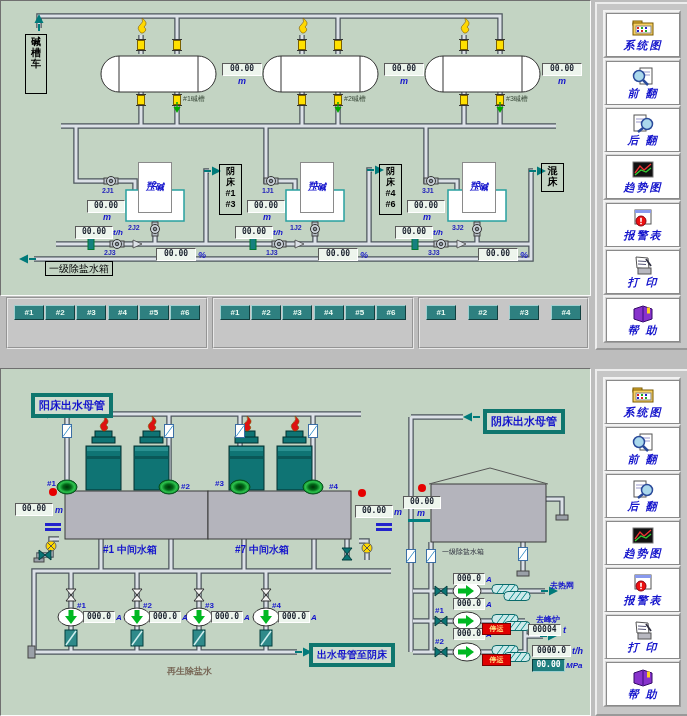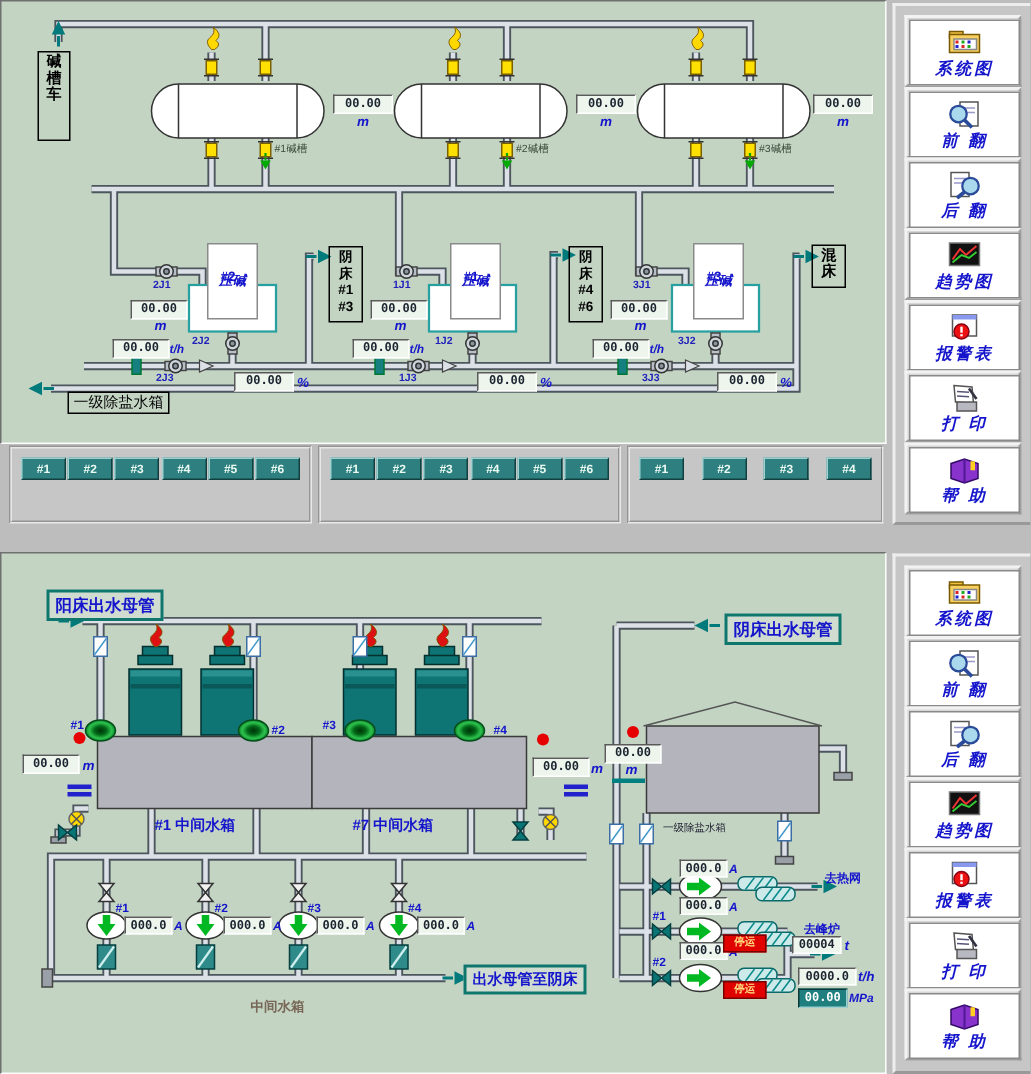--- a/index.html
+++ b/index.html
@@ -12,21 +12,21 @@
   .u{position:absolute;color:#1515cc;font:italic bold 9px "Liberation Sans",sans-serif;white-space:nowrap;}
   .u8{font-size:8px;}
   .bl{position:absolute;color:#1515cc;font:bold 9px "Liberation Sans",sans-serif;white-space:nowrap;}
   .bl8{font-size:8px;}
   .bl10{font-size:10px;}
   .jlbl{position:absolute;color:#2222bb;font:bold 7px "Liberation Sans",sans-serif;white-space:nowrap;}
   .tname{position:absolute;color:#3a4a3a;font:7px "Liberation Sans",sans-serif;white-space:nowrap;}
   .tiny{position:absolute;color:#223;font:7px "Liberation Sans",sans-serif;white-space:nowrap;}
   .lbox{position:absolute;border:1px solid #000;color:#000;text-align:center;background:transparent;}
   .vtext{font:bold 10px "Liberation Sans",sans-serif;line-height:11px;padding:1px 0;text-align:center;}
-  .gbox{position:absolute;border:2px solid #0f766e;color:#1515cc;font:bold 11px "Liberation Sans",sans-serif;
+  .gbox{position:absolute;border:4px solid #0f766e;color:#1515cc;font:bold 11px "Liberation Sans",sans-serif;
         white-space:nowrap;padding:1px 4px;background:#cfdccf;}
   .presslbl{position:absolute;background:#fff;border:1px solid #8a8a8a;color:#1515cc;
         font:italic bold 9px "Liberation Sans",sans-serif;text-align:center;padding:18px 2px;white-space:nowrap;}
   .grp{position:absolute;background:#c6c6c6;border:2px groove #e8e8e8;}
   .grp-title{color:#1515cc;font:italic bold 11px "Liberation Sans",sans-serif;letter-spacing:3px;text-align:center;margin-top:4px;}
   .grp-row{display:flex;justify-content:space-between;padding:6px 6px 0 6px;}
   .stbtn{background:#2e8080;border:1px solid;border-color:#9fd0d0 #123f3f #123f3f #9fd0d0;color:#eafaf2;
         font:bold 8px "Liberation Sans",sans-serif;width:28px;height:13px;line-height:13px;text-align:center;cursor:pointer;}
   .side{position:absolute;left:595px;width:90px;background:#c6c6c6;border:2px outset #ededed;}
   .sbtn{position:absolute;left:6px;width:72px;height:42px;background:#d6d6d6;border:2px outset #f2f2f2;padding:1px;cursor:pointer;}
@@ -424,21 +424,21 @@
   <div class="disp" style="left:82px;top:242px;width:30px;height:10px">000.0</div>
   <span class="u u8" style="left:115px;top:244px">A</span>
   <div class="disp" style="left:148px;top:242px;width:30px;height:10px">000.0</div>
   <span class="u u8" style="left:181px;top:244px">A</span>
   <div class="disp" style="left:210px;top:242px;width:30px;height:10px">000.0</div>
   <span class="u u8" style="left:243px;top:244px">A</span>
   <div class="disp" style="left:277px;top:242px;width:30px;height:10px">000.0</div>
   <span class="u u8" style="left:310px;top:244px">A</span>
 
   <div class="gbox" style="left:308px;top:274px;font-size:10px">出水母管至阴床</div>
-  <span class="abs" style="left:166px;top:296px;color:#776655;font:bold 9px 'Liberation Sans',sans-serif">中间水箱</span>
+  <span class="abs" style="left:166px;top:296px;color:#776655;font:bold 9px 'Liberation Sans',sans-serif">再生除盐水</span>
 
   <div class="disp" style="left:452px;top:204px;width:30px;height:10px">000.0</div>
   <span class="u u8" style="left:485px;top:206px">A</span>
   <div class="disp" style="left:452px;top:229px;width:30px;height:10px">000.0</div>
   <span class="u u8" style="left:485px;top:231px">A</span>
   <div class="disp" style="left:452px;top:259px;width:30px;height:10px">000.0</div>
   <span class="u u8" style="left:485px;top:261px">A</span>
   <span class="bl bl8" style="left:434px;top:237px">#1</span>
   <span class="bl bl8" style="left:434px;top:268px">#2</span>
   <div class="redbtn" style="left:481px;top:254px;width:27px;height:10px">停运</div>

